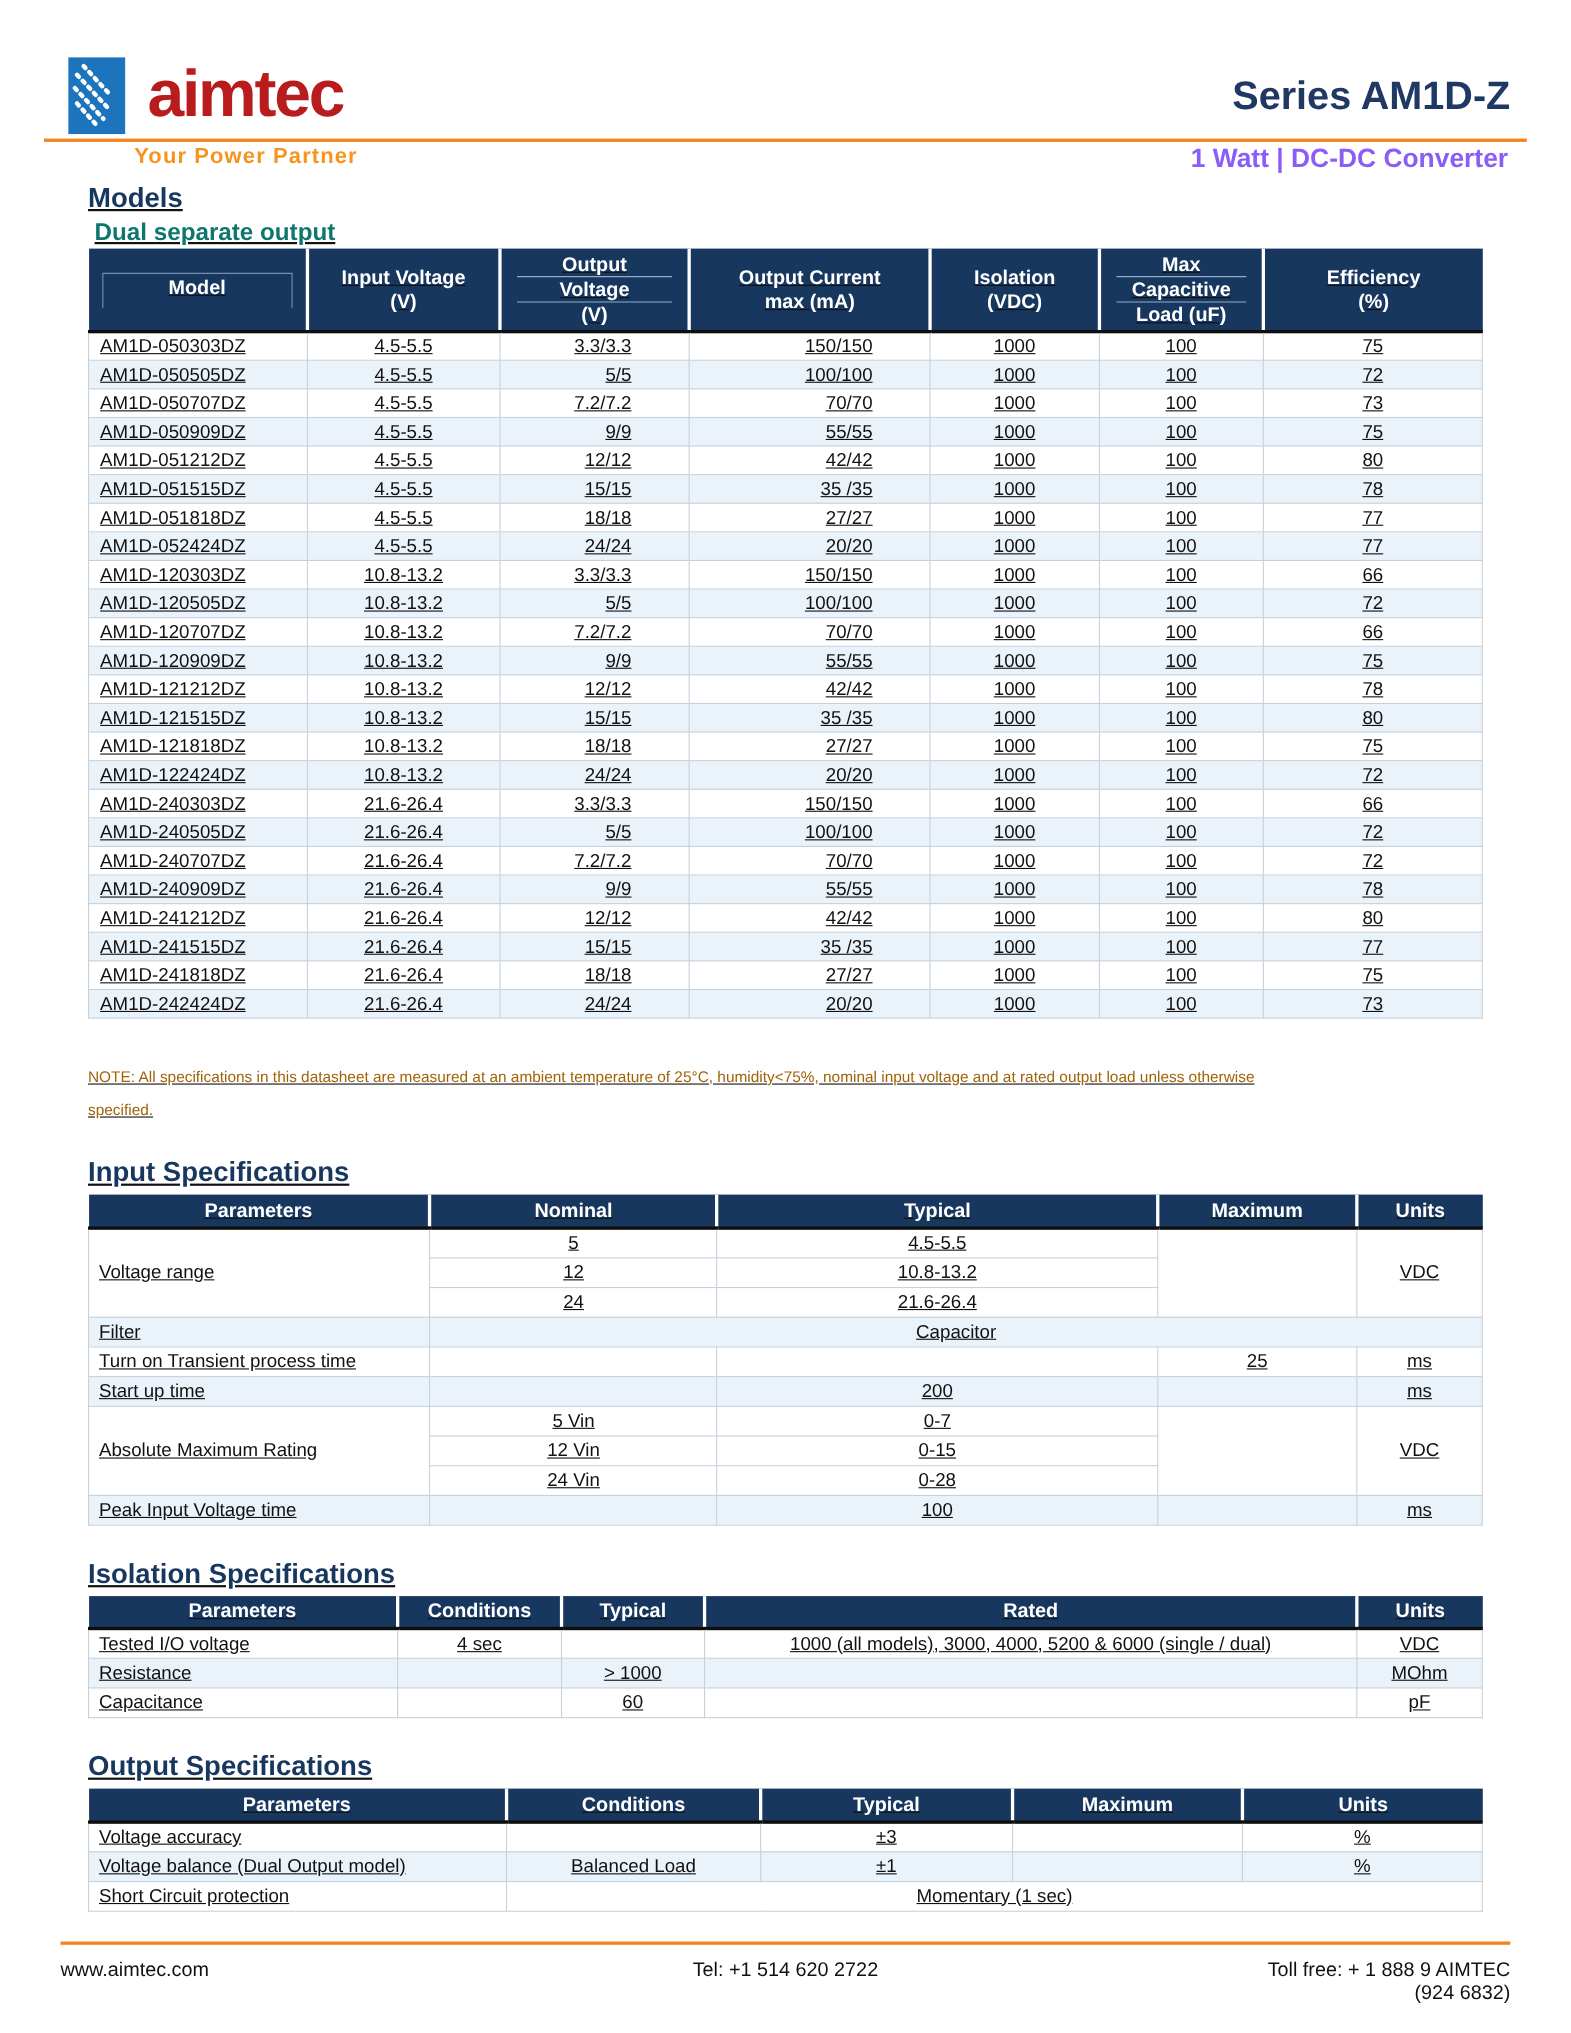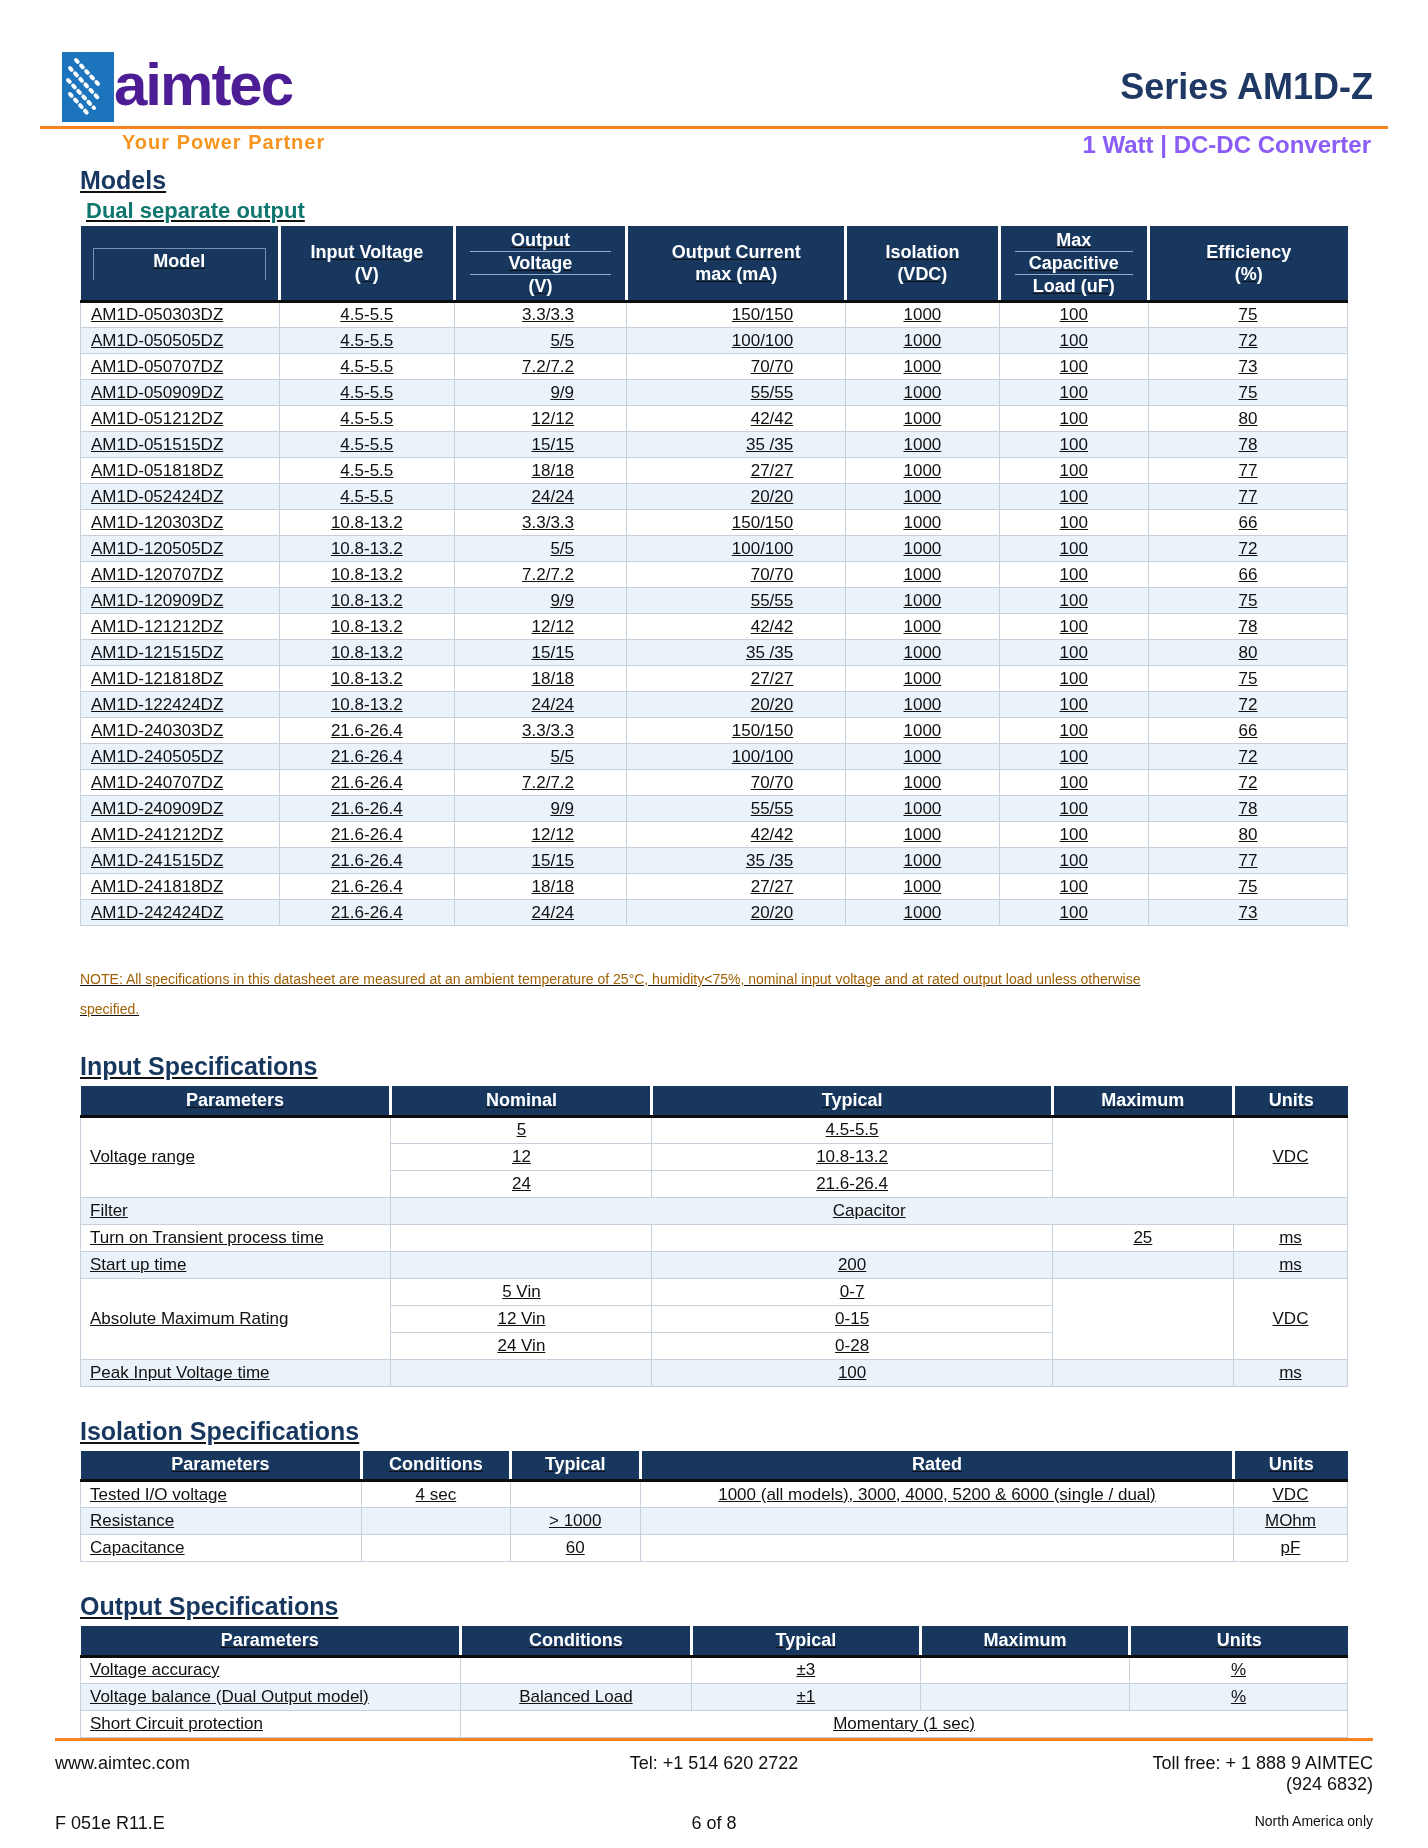--- a/index.html
+++ b/index.html
@@ -6,21 +6,21 @@
   html,body { background:#ffffff; }
   body { font-family:"Liberation Sans","DejaVu Sans",sans-serif; color:#111; }
   .page { width:1428px; height:1848px; margin:0 auto; background:#fff; position:relative;
           display:flex; flex-direction:column; overflow:hidden; }
 
   
   .hdr { position:relative; height:150px; flex:none; }
   .orange-rule { position:absolute; left:40px; width:1348px; top:126px; height:3px; background:#F58220; }
   .logo-wrap { position:absolute; left:62px; top:52px; display:flex; align-items:flex-start; }
   .logo-mark { width:52px; height:70px; flex:none; }
-  .logo-word { font-size:60px; font-weight:bold; color:#4c1d95; letter-spacing:-2px; line-height:66px; margin-left:0; }
+  .logo-word { font-size:60px; font-weight:bold; color:#b91c1c; letter-spacing:-2px; line-height:66px; margin-left:20px; }
   .logo-tag { position:absolute; left:122px; top:131px; color:#F7941E; font-weight:bold; font-size:20px; letter-spacing:1px; }
   .series-title { position:absolute; right:55px; top:66px; color:#1F3864; font-weight:bold; font-size:36px; }
   .series-sub { position:absolute; right:57px; top:131px; color:#8b5cf6; font-weight:bold; font-size:24px; }
 
   
   .main { margin:0 80px; flex:none;text-decoration:underline; }
   .sec-title { color:#17375E; font-weight:bold; font-size:25px; }
   .sec-title.models { margin-top:16px; }
   .sub-title { color:#0f766e; font-weight:bold; font-size:22px; margin:3px 0 2px 6px; }
 
@@ -518,20 +518,15 @@
   <div class="footer">
     <div class="footer-rule"></div>
     <div class="f-row">
       <div class="f-left">www.aimtec.com</div>
       <div class="f-mid">Tel: +1 514 620 2722</div>
       <div class="f-right">
         <div>Toll free: + 1 888 9 AIMTEC</div>
         <div>(924 6832)</div>
       </div>
     </div>
-    <div class="f-row f-row2">
-      <div class="f-left">F 051e R11.E</div>
-      <div class="f-mid">6 of 8</div>
-      <div class="f-right f-small">North America only</div>
-    </div>
   </div>
 
 </div>
 
 </body></html>

